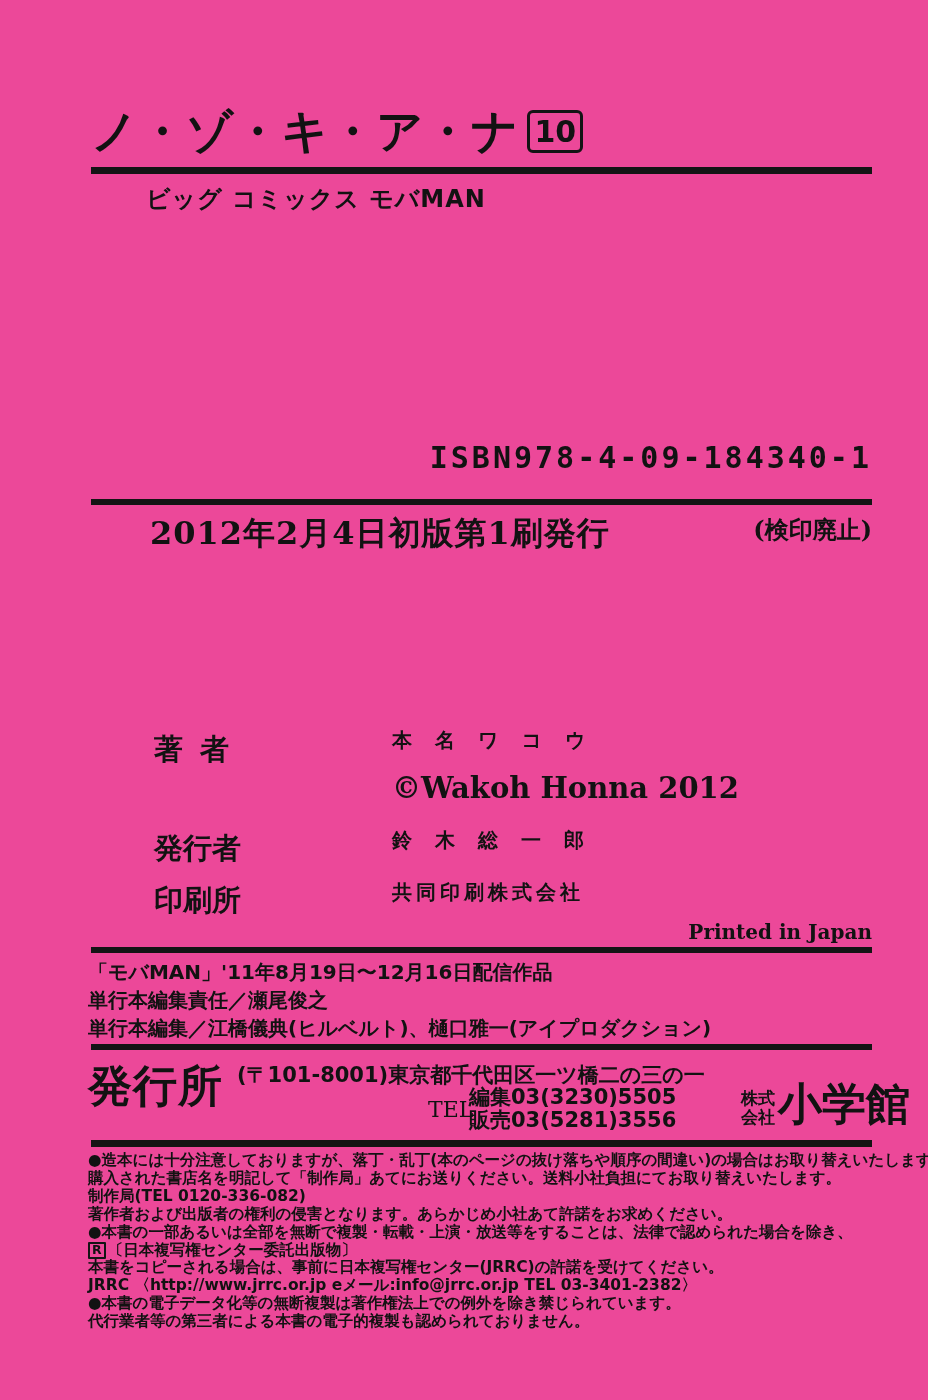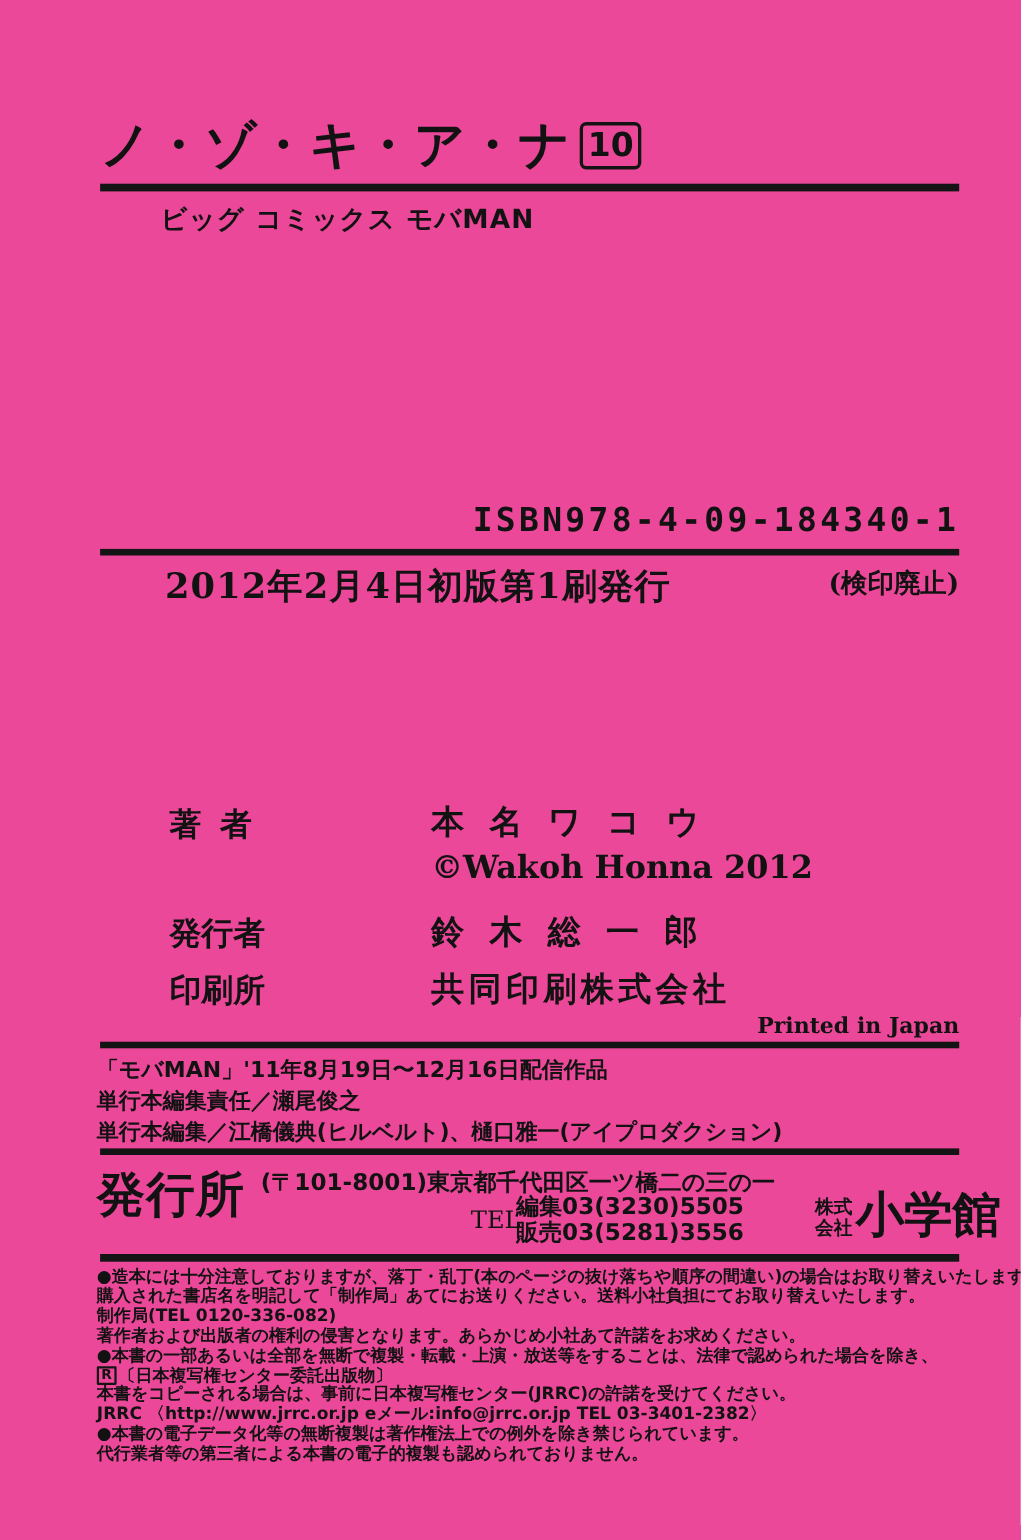--- a/index.html
+++ b/index.html
@@ -19,27 +19,27 @@
   
   .title{left:91px;top:101px;font-size:46px;font-weight:bold;letter-spacing:1px;}
   .vol-badge{
     display:inline-block;border:3px solid #141414;border-radius:6px;
     font-size:30px;line-height:1;padding:4px 4px 3px;margin-left:8px;
     vertical-align:5px;letter-spacing:0;
   }
   .imprint{left:146px;top:183px;font-size:24px;font-weight:bold;letter-spacing:1px;}
 
   
-  .isbn{right:56px;top:456px;font-size:30px;font-weight:bold;letter-spacing:3px;}
+  .isbn{right:56px;top:440px;font-size:30px;font-weight:bold;letter-spacing:3px;}
   .edition{left:150px;top:512px;font-size:32px;font-weight:bold;letter-spacing:1px;}
   .seal-note{right:56px;top:514px;font-size:24px;font-weight:bold;}
 
   
   .credit-label{left:154px;font-size:29px;font-weight:bold;}
-  .credit-value{left:392px;font-size:30px;font-weight:bold;}
+  .credit-value{left:392px;font-size:20px;font-weight:bold;}
   .ls-wide{letter-spacing:23px;}
   .ls-mid{letter-spacing:4px;}
   .ls-label{letter-spacing:17px;}
   .copyright{left:392px;top:771px;font-size:29px;font-weight:bold;}
   .printed{right:56px;top:920px;font-size:20px;font-weight:bold;}
 
   
   .serial{left:88px;top:958px;font-size:20px;font-weight:bold;line-height:28px;white-space:nowrap;}
 
   

